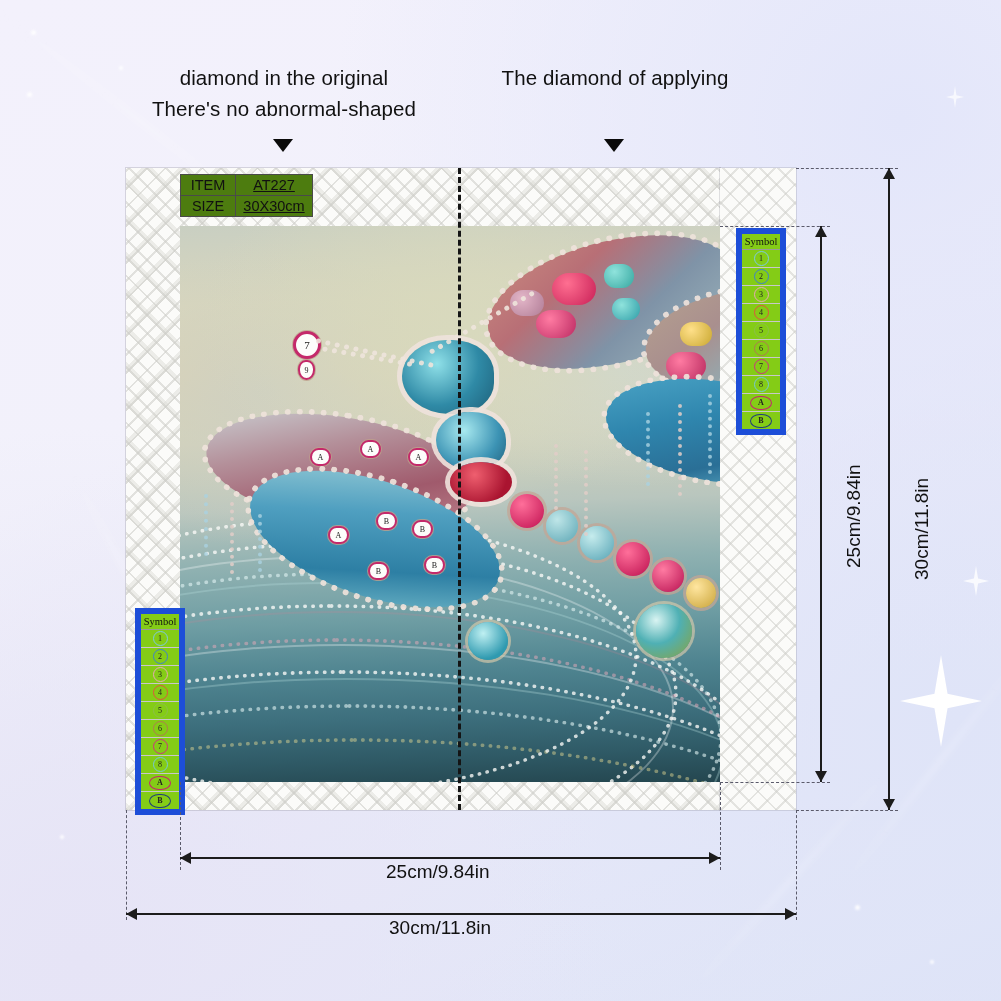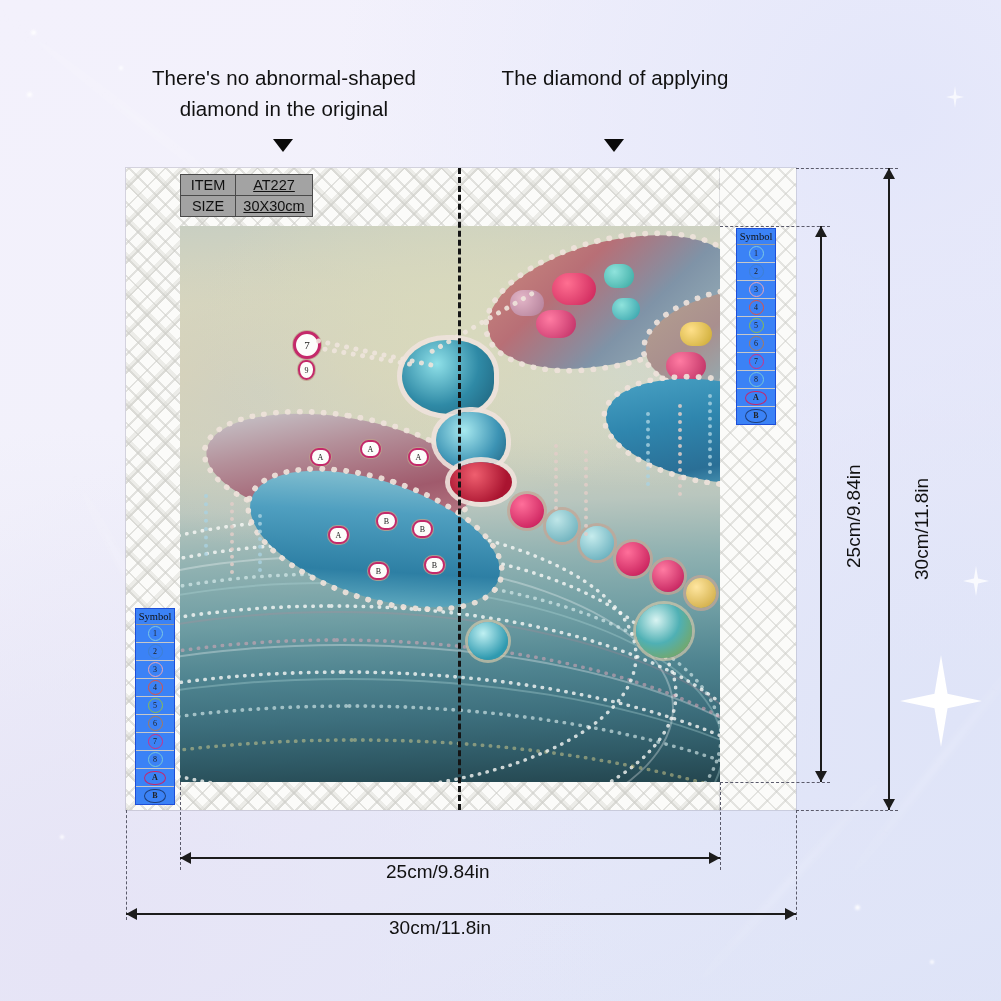--- a/index.html
+++ b/index.html
@@ -66,21 +66,21 @@
   .canvas-sheet2::before{
     content:"";position:absolute;inset:0;
     background-image:
       repeating-linear-gradient(45deg, rgba(205,205,200,.5) 0 2px, rgba(0,0,0,0) 2px 13px),
       repeating-linear-gradient(-45deg, rgba(205,205,200,.5) 0 2px, rgba(0,0,0,0) 2px 13px);
   }
 
   
   .spec-table{
     position:absolute;left:180px;top:174px;
-    border-collapse:collapse;background:#a3a3a3;
+    border-collapse:collapse;background:#4d7c0f;
     font-size:14.5px;color:#111;
   }
   .spec-table td{
     border:1px solid #4a4a4a;padding:2px 7px;text-align:center;white-space:nowrap;
   }
   .spec-table td.k{width:40px;}
   .spec-table td.v{width:62px;text-decoration:underline;}
 
   
   .art{
@@ -135,21 +135,21 @@
     background:#fdfdfb;border:3px solid #c4296a;
     display:flex;align-items:center;justify-content:center;
     font-size:11px;color:#1a1a1a;font-family:"Liberation Serif",serif;
     box-shadow:0 0 0 1px rgba(190,160,140,.8);
   }
   .marker.sm{font-size:8px;border-width:2px;}
   .marker.ov{border-radius:50% / 62%;}
 
   
   .legend{
-    position:absolute;background:#3b82f6;border:1px solid #1d4ed8;
+    position:absolute;background:#84cc16;border:6px solid #1d4ed8;
     width:38px;
   }
   .legend .hdr{
     font-size:10.5px;text-align:center;color:#111;
     padding:2px 0 2px;border-bottom:1px solid #9a9a9a;
     font-family:"Liberation Serif",serif;
   }
   .legend .row{
     height:17px;border-bottom:1px solid #c8c8c8;
     display:flex;align-items:center;justify-content:center;
@@ -202,22 +202,22 @@
   <div class="sparkle" style="left:946px;top:86px;width:18px;height:22px;opacity:.7;"></div>
 
   <div class="dot" style="left:31px;top:30px;width:5px;height:5px;"></div>
   <div class="dot" style="left:27px;top:92px;width:5px;height:5px;"></div>
   <div class="dot" style="left:119px;top:66px;width:4px;height:4px;"></div>
   <div class="dot" style="left:855px;top:905px;width:5px;height:5px;"></div>
   <div class="dot" style="left:930px;top:960px;width:4px;height:4px;"></div>
   <div class="dot" style="left:60px;top:835px;width:4px;height:4px;"></div>
 
   <div class="caption" style="left:138px;top:62px;width:292px;">
+    <div>diamond in the original</div>
     <div>There's no abnormal-shaped</div>
-    <div>diamond in the original</div>
   </div>
   <div class="tri" style="left:273px;top:139px;"></div>
 
   <div class="caption" style="left:500px;top:62px;width:230px;">
     <div>The diamond of applying</div>
   </div>
   <div class="tri" style="left:604px;top:139px;"></div>
 
   <div class="canvas-sheet"></div>
   <div class="canvas-sheet2"></div>

